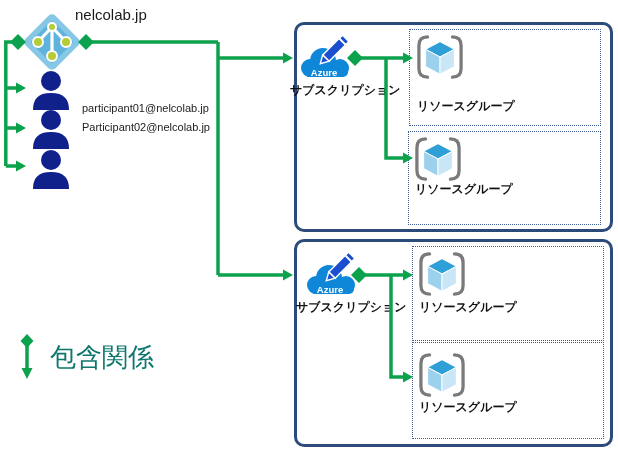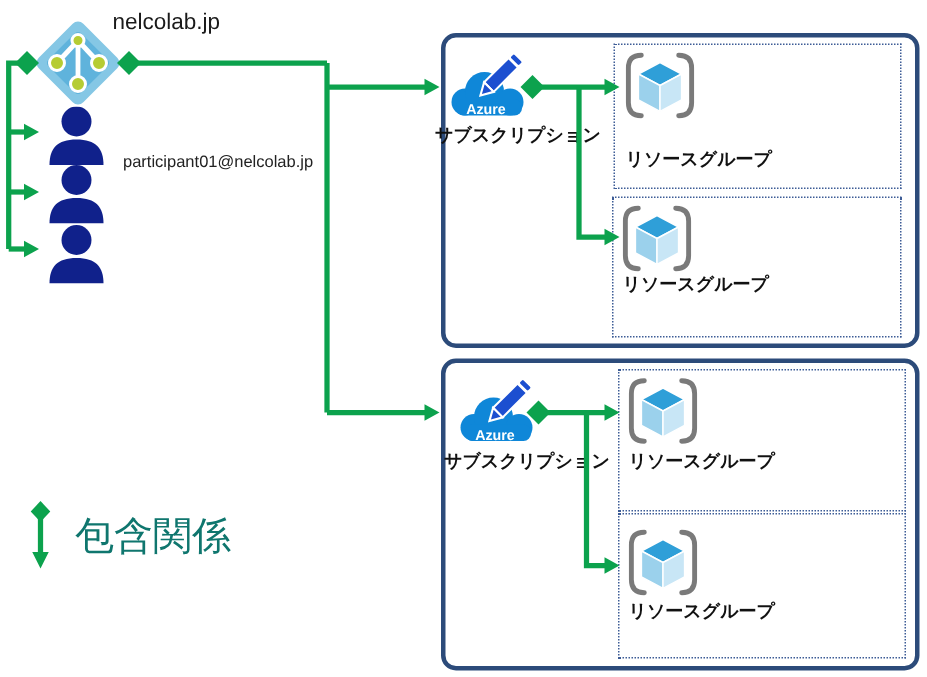--- a/index.html
+++ b/index.html
@@ -50,20 +50,21 @@
   <svg class="abs icon" style="left:29px;top:110px;" width="44" height="39" viewBox="0 0 44 39">
     <circle cx="22" cy="10" r="10" fill="#10218B"></circle>
     <path d="M22,22 C9,22 4,28 4,39 L40,39 C40,28 35,22 22,22 Z" fill="#10218B"></path>
   </svg>
   <svg class="abs icon" style="left:29px;top:150px;" width="44" height="39" viewBox="0 0 44 39">
     <circle cx="22" cy="10" r="10" fill="#10218B"></circle>
     <path d="M22,22 C9,22 4,28 4,39 L40,39 C40,28 35,22 22,22 Z" fill="#10218B"></path>
   </svg>
 
   <div class="abs email-label" style="left:82px;top:82px;margin-top:20px;">participant01@nelcolab.jp</div>
+  <div class="abs email-label" style="left:82px;top:121px;">Participant02@nelcolab.jp</div>
 
   <div class="abs sub-box" style="left:294px;top:22px;width:313px;height:204px;"></div>
   <div class="abs sub-box" style="left:294px;top:239px;width:313px;height:202px;"></div>
 
   <div class="abs rg-box" style="left:409px;top:29px;width:190px;height:95px;"></div>
   <div class="abs rg-box" style="left:408px;top:131px;width:191px;height:92px;"></div>
   <div class="abs rg-box" style="left:412px;top:246px;width:190px;height:93px;"></div>
   <div class="abs rg-box" style="left:412px;top:342px;width:190px;height:95px;"></div>
 
   <svg class="abs icon" style="left:297px;top:34px;" width="60" height="48" viewBox="0 0 60 48">

